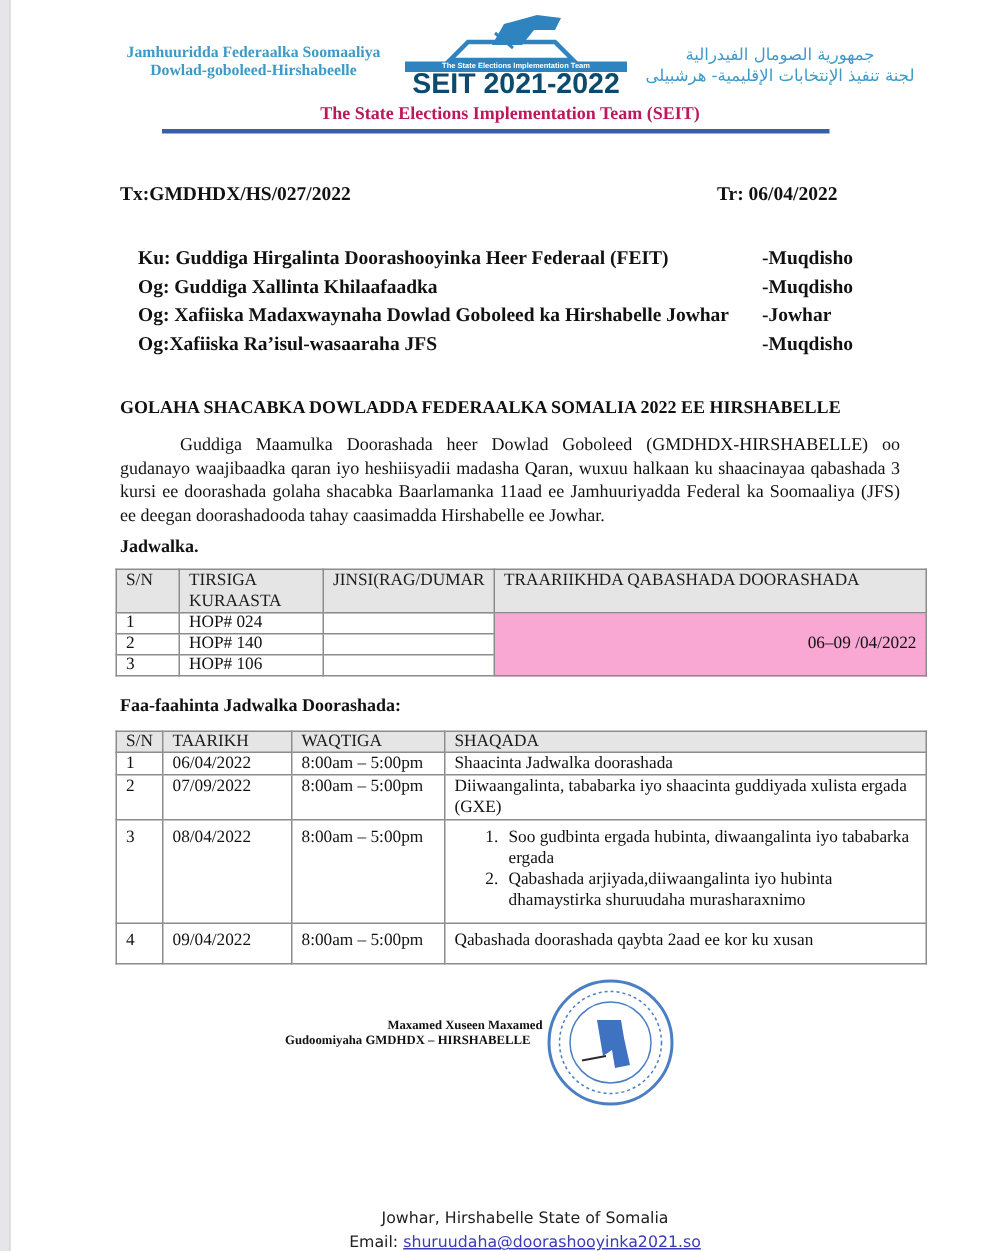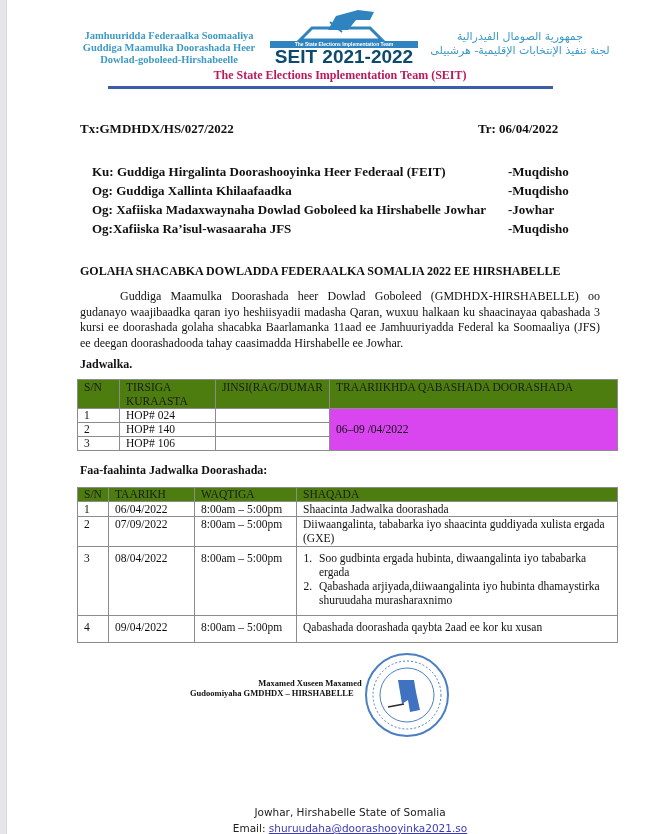--- a/index.html
+++ b/index.html
@@ -25,26 +25,26 @@
   .recip { height: 19px; position: relative; }
   .recip .to { position: absolute; left: 0; top: 0; }
   .recip .loc { position: absolute; left: 416px; top: 0; }
 
   .heading { position: absolute; left: 80px; top: 264px; font-weight: bold; font-size: 12px; }
   .body-para { position: absolute; left: 80px; top: 289px; width: 520px; font-size: 12px; line-height: 15.5px; text-align: justify; text-indent: 40px; }
   .sec-label { position: absolute; left: 80px; top: 357px; font-weight: bold; font-size: 12px; }
 
   table { border-collapse: collapse; font-family: "Liberation Serif", serif; font-size: 11.5px; }
   td, th { border: 1px solid #8c8c8c; padding: 0 6px; text-align: left; vertical-align: top; font-weight: normal; }
-  .thead-green th { background: #4d7c0f; color: #1b1b1b; }
+  .thead-green th { background: #e5e5e5; color: #1b1b1b; }
 
   .t1 { position: absolute; left: 77px; top: 379px; width: 541px; }
   .t1 th { height: 28px; line-height: 14px; }
   .t1 td { height: 12px; line-height: 13px; }
-  .t1 .date-cell { background: #d946ef; text-align: left; vertical-align: middle; }
+  .t1 .date-cell { background: #f9a8d4; text-align: right; vertical-align: middle; }
 
   .sec2 { position: absolute; left: 80px; top: 463px; font-weight: bold; font-size: 12px; }
   .t2 { position: absolute; left: 77px; top: 487px; width: 541px; }
   .t2 th { line-height: 13px; height: 13px; }
   .t2 td { line-height: 14px; }
   .t2 ol { margin: 0; padding-left: 18px; }
   .t2 ol li { padding-left: 4px; }
 
   .sig-name { position: absolute; left: 225px; top: 678px; font-family: "Liberation Serif", serif; font-weight: bold; font-size: 8.5px; line-height: 10px; text-align: center; width: 170px; }
   .sig-title { position: absolute; left: 190px; top: 688px; font-weight: bold; font-size: 8.5px; line-height: 10px; }
@@ -53,21 +53,20 @@
   .footer { position: absolute; left: 180px; top: 760px; width: 340px; text-align: center; font-family: "DejaVu Sans", sans-serif; font-size: 10.5px; line-height: 16px; color: #222; margin-top: 44px; }
   .footer a { color: #3b3bb8; text-decoration: underline; }
 </style>
 </head>
 <body>
 
 <div class="left-edge"></div>
 
 <div class="lh-left">
   <div>Jamhuuridda Federaalka Soomaaliya</div>
-  <div>Guddiga Maamulka Doorashada Heer</div>
   <div>Dowlad-goboleed-Hirshabeelle</div>
 </div>
 
 <div class="lh-logo">
   <svg width="148" height="34" viewBox="0 0 148 34" style="position:absolute;left:0;top:0">
     <path d="M30 32 L42 20 L100 20 L112 32 Z" fill="none" stroke="#2f83bf" stroke-width="3"></path>
     <path d="M58 22 L66 8 L88 2 L104 4 L100 12 L86 12 L78 22 Z" fill="#2f83bf"></path>
     <path d="M60 14 L72 24" stroke="#2f83bf" stroke-width="2"></path>
   </svg>
   <div class="bar">The State Elections Implementation Team</div>
@@ -166,21 +165,21 @@
   <tr>
     <td>2</td>
     <td>07/09/2022</td>
     <td>8:00am – 5:00pm</td>
     <td style="padding-bottom:1px">Diiwaangalinta, tababarka iyo shaacinta guddiyada xulista ergada (GXE)</td>
   </tr>
   <tr>
     <td style="padding-top:4px">3</td>
     <td style="padding-top:4px">08/04/2022</td>
     <td style="padding-top:4px">8:00am – 5:00pm</td>
-    <td style="padding:4px 6px 8px 0">
+    <td style="padding:4px 6px 8px 20px">
       <ol>
         <li>Soo gudbinta ergada hubinta, diwaangalinta iyo tababarka ergada</li>
         <li>Qabashada arjiyada,diiwaangalinta iyo hubinta dhamaystirka shuruudaha murasharaxnimo</li>
       </ol>
     </td>
   </tr>
   <tr>
     <td style="padding-top:4px;height:22px">4</td>
     <td style="padding-top:4px">09/04/2022</td>
     <td style="padding-top:4px">8:00am – 5:00pm</td>

